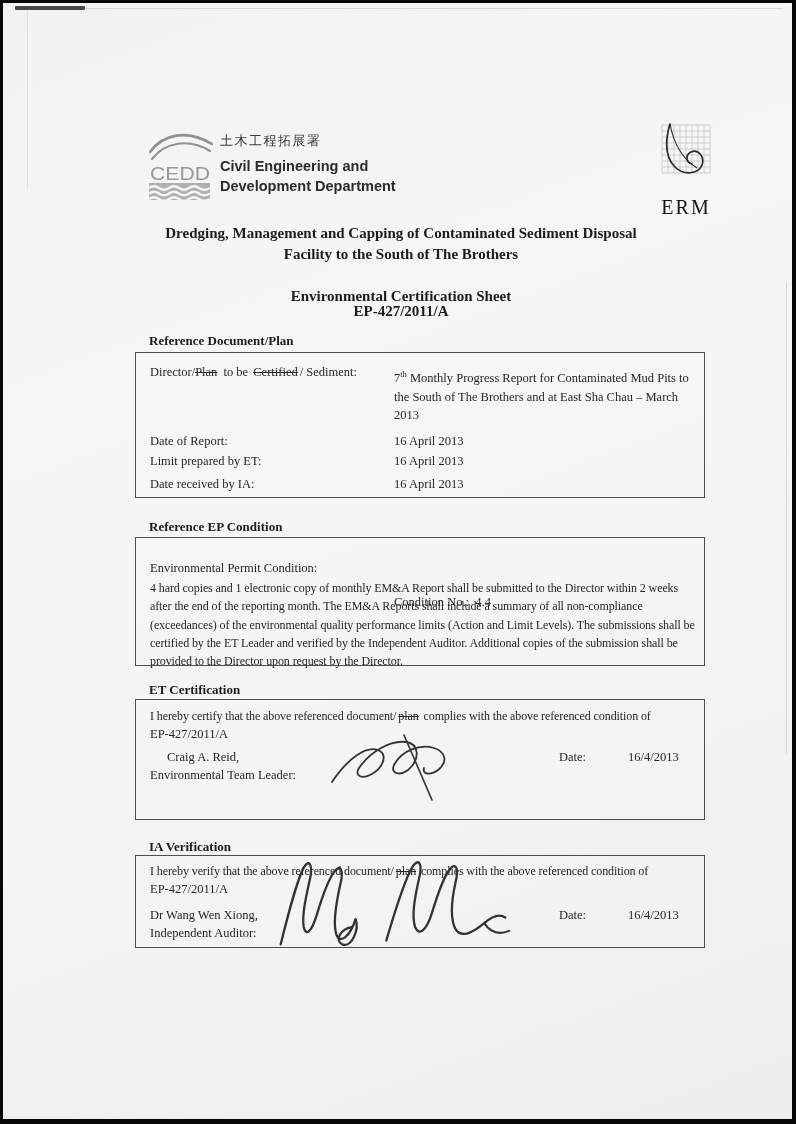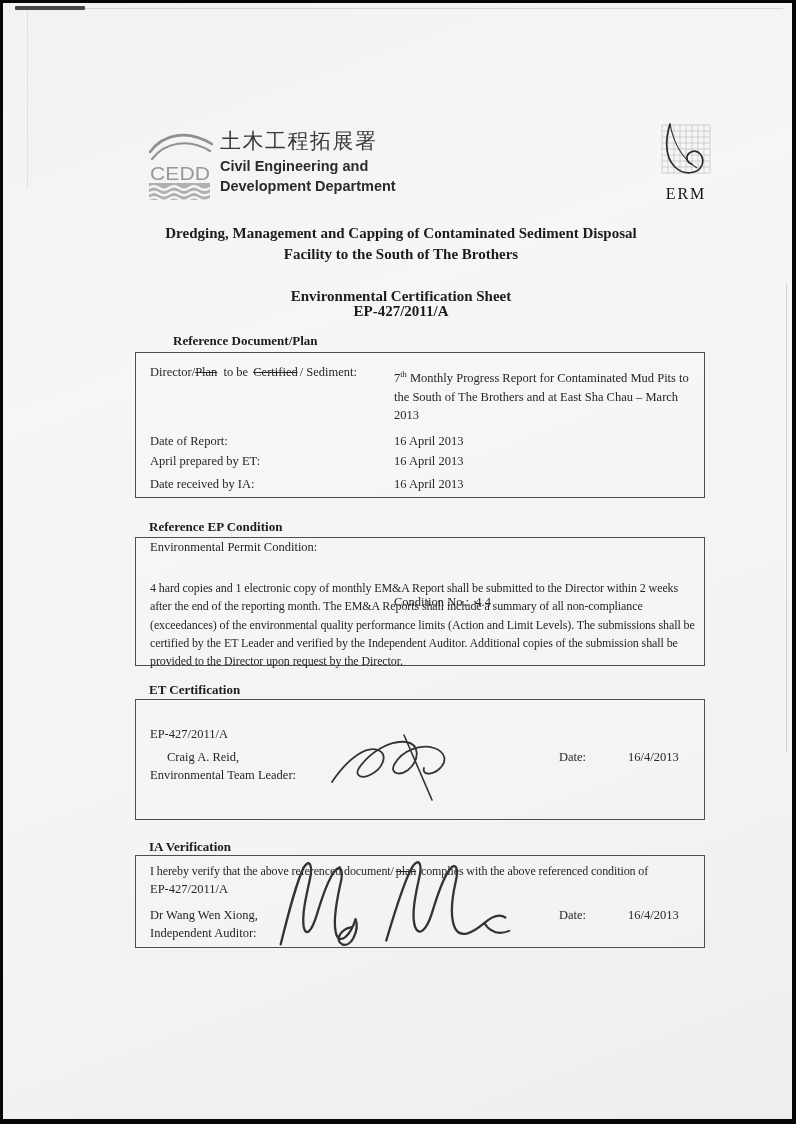--- a/index.html
+++ b/index.html
@@ -16,34 +16,34 @@
   }
   .abs{position:absolute;}
   
   .artifact-dash{left:12px;top:3px;width:70px;height:4px;background:#454545;border-radius:1px;}
   .artifact-topline{left:80px;top:5px;width:700px;height:1px;background:rgba(110,110,110,.22);}
   .artifact-leftline{left:24px;top:6px;width:1px;height:180px;background:rgba(120,120,120,.14);}
   .artifact-rightline{left:783px;top:280px;width:1px;height:470px;background:rgba(130,130,130,.28);}
   
   .cedd-logo{left:146px;top:124px;display:flex;}
   .cedd-names{margin-left:7px;padding-top:2px;}
-  .cedd-cjk{font-family:"DejaVu Sans","Liberation Sans",sans-serif;font-size:21px;letter-spacing:1.5px;color:#3a3a3a;line-height:24px;}
+  .cedd-cjk{font-family:"DejaVu Sans","Liberation Sans",sans-serif;font-size:13px;letter-spacing:1.5px;color:#3a3a3a;line-height:24px;}
   .cedd-en{font-family:"Liberation Sans",sans-serif;font-weight:700;font-size:14.5px;color:#2b2b2b;line-height:19.5px;}
   .cedd-en.first{margin-top:4px;}
   .erm-logo{left:650px;top:120px;width:66px;text-align:center;}
-  .erm-text{font-family:"Liberation Serif",serif;font-size:16px;letter-spacing:2px;color:#141414;margin-top:4px;}
+  .erm-text{font-family:"Liberation Serif",serif;font-size:20px;letter-spacing:2px;color:#141414;margin-top:15px;}
   
   .center-line{left:0;width:796px;text-align:center;font-weight:700;font-size:15px;color:#1c1c1c;}
   .title1{top:222px;}
   .title2{top:243px;}
   .sheet-title{top:285px;}
   .permit-no{top:300px;}
   
   .sec-h{left:146px;font-weight:700;font-size:13px;color:#1c1c1c;}
-  .h-refdoc{top:330px;margin-left:24px;}
+  .h-refdoc{top:330px;}
   .h-refcond{top:516px;}
   .h-et{top:679px;}
   .h-ia{top:836px;text-align:right;}
   
   .box{left:132px;width:568px;border:1px solid #4e4e4e;background:rgba(255,255,255,.12);}
   .box1{top:349px;height:144px;}
   .box2{top:534px;height:127px;}
   .box3{top:696px;height:119px;}
   .box4{top:852px;height:91px;}
   .box .abs{font-size:12.5px;}
@@ -104,36 +104,37 @@
   <div class="abs center-line permit-no">EP-427/2011/A</div>
 
   <div class="abs sec-h h-refdoc">Reference Document/Plan</div>
   <div class="abs box box1">
     <div class="abs lbl" style="top:12px;"><span>Director/</span><s class="tail-r">Plan</s><span> to be </span><s class="tail-lr">Certified</s><span>/ Sediment:</span></div>
     <div class="abs val docval" style="top:12px;"><span>7</span><sup>th</sup><span> Monthly Progress Report for Contaminated Mud Pits to the South of The Brothers and at East Sha Chau – March 2013</span></div>
 
     <div class="abs lbl" style="top:81px;">Date of Report:</div>
     <div class="abs val" style="top:81px;">16 April 2013</div>
 
-    <div class="abs lbl" style="top:101px;">April prepared by ET:</div>
+    <div class="abs lbl" style="top:101px;">Limit prepared by ET:</div>
     <div class="abs val" style="top:101px;">16 April 2013</div>
 
     <div class="abs lbl" style="top:124px;">Date received by IA:</div>
     <div class="abs val" style="top:124px;">16 April 2013</div>
   </div>
 
   <div class="abs sec-h h-refcond">Reference EP Condition</div>
   <div class="abs box box2">
-    <div class="abs lbl" style="top:2px;">Environmental Permit Condition:</div>
+    <div class="abs lbl" style="top:23px;">Environmental Permit Condition:</div>
     <div class="abs val" style="top:11px;margin-top:46px;"><span>Condition No.:</span>&nbsp; <span>4.4</span></div>
     <div class="abs para">4 hard copies and 1 electronic copy of monthly EM&amp;A Report shall be submitted to the Director within 2 weeks after the end of the reporting month. The EM&amp;A Reports shall include a summary of all non-compliance (exceedances) of the environmental quality performance limits (Action and Limit Levels). The submissions shall be certified by the ET Leader and verified by the Independent Auditor. Additional copies of the submission shall be provided to the Director upon request by the Director.</div>
   </div>
 
   <div class="abs sec-h h-et">ET Certification</div>
   <div class="abs box box3">
+    <div class="abs lbl statement" style="top:9px;"><span>I hereby certify that the above referenced document/</span><s class="tail-lr">plan</s><span> complies with the above referenced condition of</span></div>
     <div class="abs lbl" style="top:27px;">EP-427/2011/A</div>
     <div class="abs lbl" style="top:50px;margin-left:17px;">Craig A. Reid,</div>
     <div class="abs lbl" style="top:68px;">Environmental Team Leader:</div>
     <svg class="abs" style="left:190px;top:30px;" width="145" height="78" viewBox="0 0 145 78">
       <path class="sig" stroke-width="1.8" d="M6,52 C22,28 40,16 52,20 C62,24 58,38 44,45 C36,49 28,46 33,38 C44,22 64,10 80,12 C94,14 94,30 82,40 C74,46 64,44 68,35 C76,20 94,14 108,18 C120,22 122,32 112,40 C104,46 96,44 98,38"></path>
       <path class="sig" stroke-width="1.6" d="M78,5 L106,70"></path>
     </svg>
     <div class="abs date-lbl" style="top:50px;">Date:</div>
     <div class="abs date-val" style="top:50px;">16/4/2013</div>
   </div>

